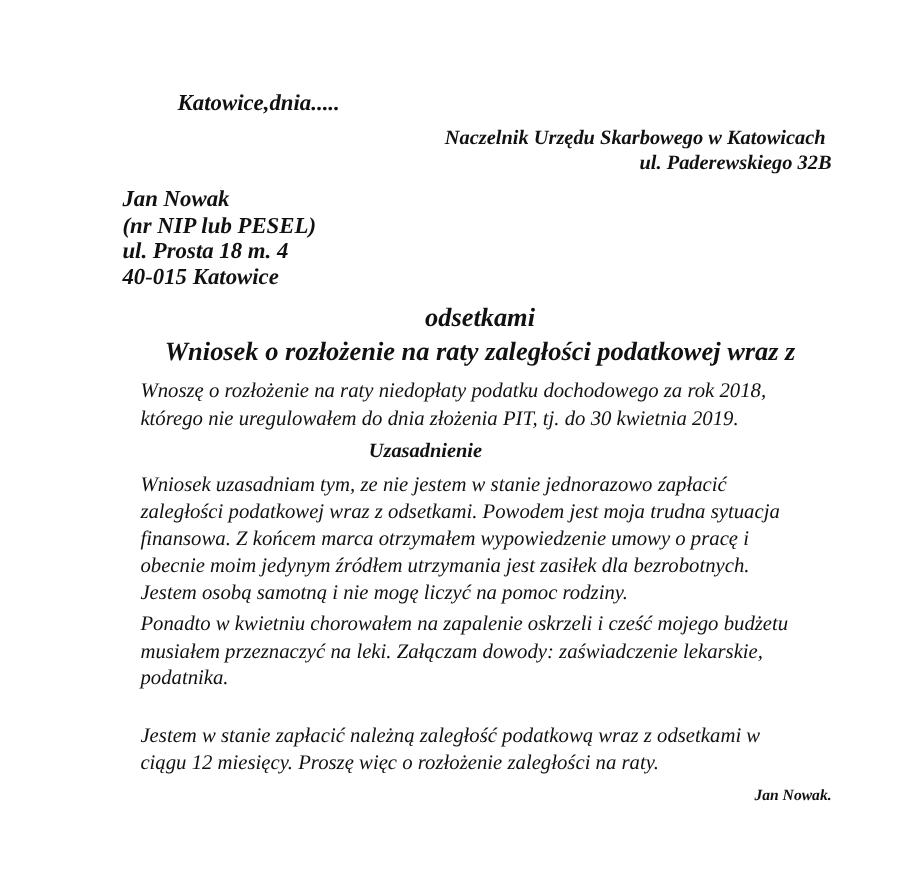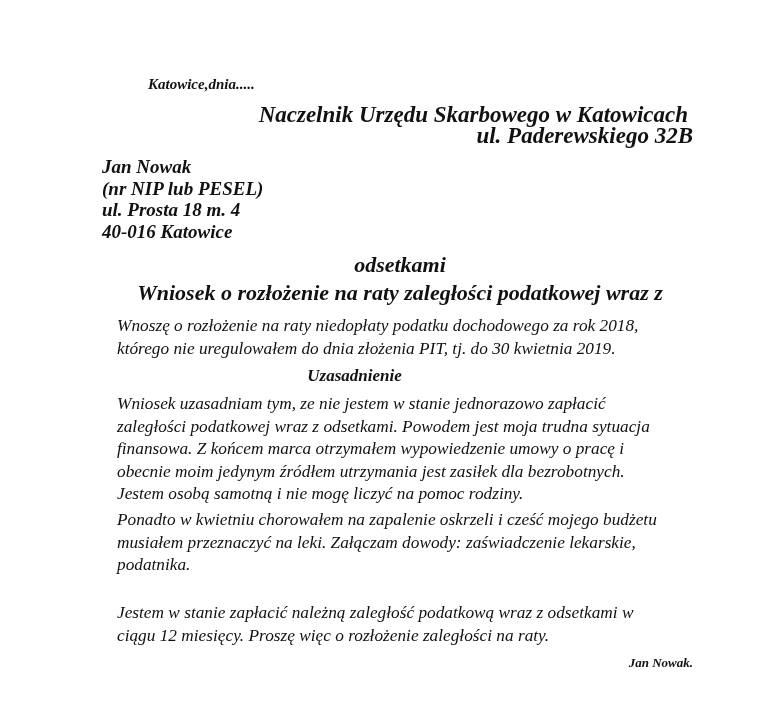--- a/index.html
+++ b/index.html
@@ -1,22 +1,22 @@
 <!DOCTYPE html>
 <html><head>
 <meta charset="utf-8">
 <style>
   html, body { margin:0; padding:0; background:#ffffff; }
   body { width:759px; height:727px; position:relative; overflow:hidden;
          font-family:"Liberation Serif","DejaVu Serif",serif; color:#111; }
   .abs { position:absolute; white-space:nowrap; }
   .bi { font-weight:bold; font-style:italic; }
   .it { font-style:italic; }
-  #date { left:148px; top:76px; font-size:15px; }
-  #addr { right:71px; top:104px; font-size:23px; text-align:right; line-height:21px; }
+  #date { left:148px; top:76px; font-size:19px; }
+  #addr { right:71px; top:104px; font-size:17px; text-align:right; line-height:21px; }
   #addr div { white-space:nowrap; }
   #addr .l2 { margin-right:-5px; }
   #sender { left:102px; top:156px; font-size:19px; line-height:21.5px; }
   #title { left:100px; width:600px; top:251px; font-size:22px; line-height:28px; text-align:center; white-space:normal; }
   .para { position:absolute; left:101px; width:600px; font-size:17.3px; line-height:22.6px; white-space:normal;margin-left:16px; }
   .para div { white-space:nowrap; }
   #p1 { top:315px; }
   #justif { left:0; width:709px; top:366px; font-size:17px; text-align:center; }
   #p2 { top:393px; }
   #p3 { top:509px; }
@@ -30,21 +30,21 @@
 
 <div class="abs bi" id="addr">
   <div>Naczelnik Urzędu Skarbowego w Katowicach</div>
   <div class="l2">ul. Paderewskiego 32B</div>
 </div>
 
 <div class="abs bi" id="sender">
   <div>Jan Nowak</div>
   <div>(nr NIP lub PESEL)</div>
   <div>ul. Prosta 18 m. 4</div>
-  <div>40-016 Katowice</div>
+  <div>40-015 Katowice</div>
 </div>
 
 <div class="abs bi" id="title">
   <div>odsetkami</div>
   <div>Wniosek o rozłożenie na raty zaległości podatkowej wraz z</div>
 </div>
 
 <div class="para it" id="p1">
   <div>Wnoszę o rozłożenie na raty niedopłaty podatku dochodowego za rok 2018,</div>
   <div>którego nie uregulowałem do dnia złożenia PIT, tj. do 30 kwietnia 2019.</div>

